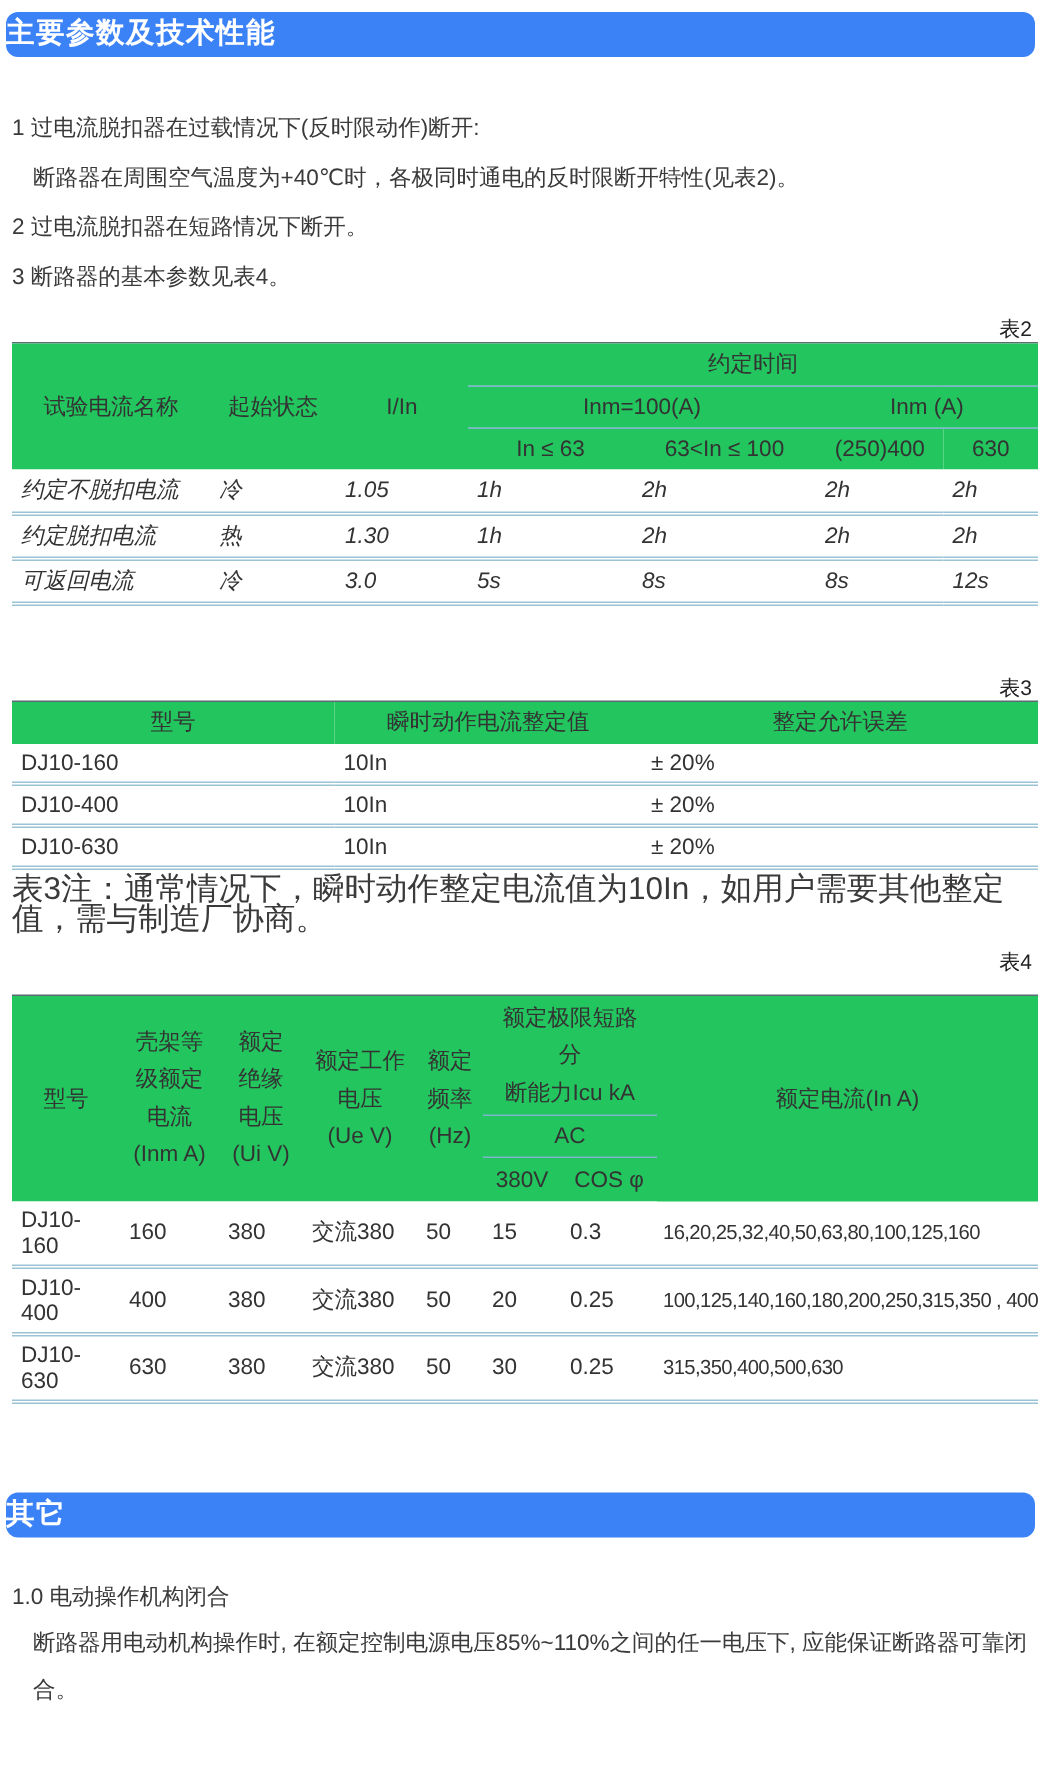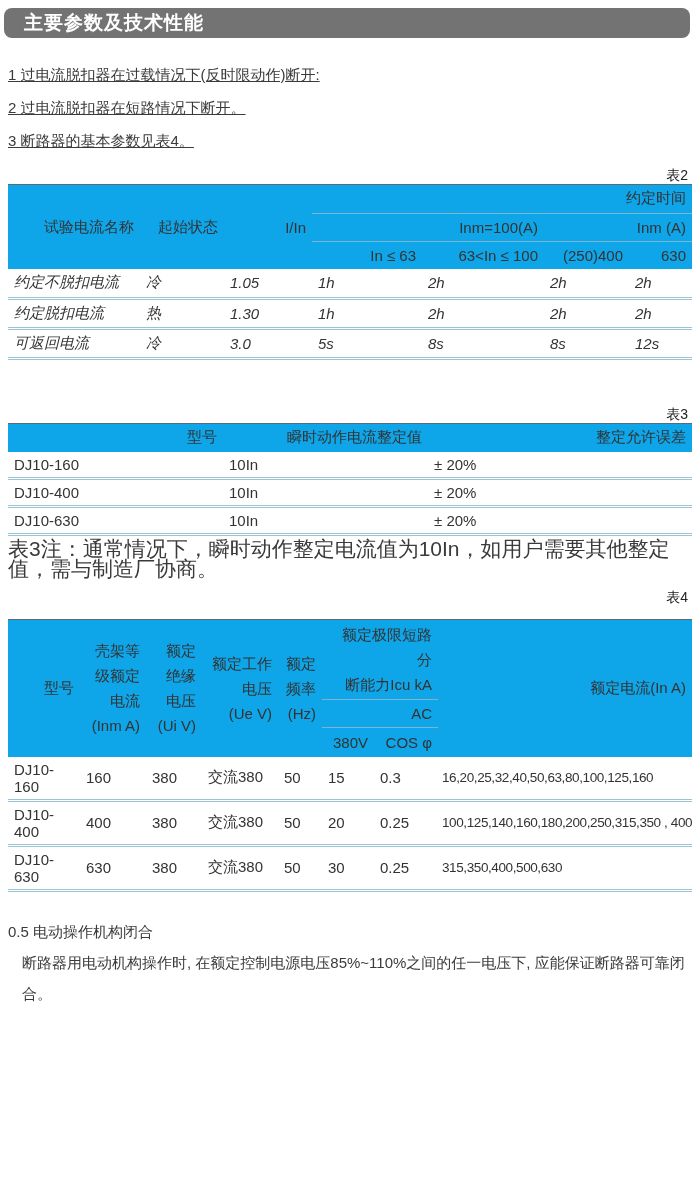--- a/index.html
+++ b/index.html
@@ -3,42 +3,42 @@
 <meta charset="utf-8">
 <style>
   html,body{margin:0;padding:0;}
   body{
     width:700px;height:1180px;overflow:hidden;background:#fff;
     font-family:"Liberation Sans","DejaVu Sans",sans-serif;
     color:#333;
   }
   .banner{
     margin:8px 10px 0 4px;height:30px;line-height:30px;
-    background:#737373;border-radius:8px;
+    background:#3b82f6;border-radius:8px;
     color:#fff;font-size:19px;font-weight:bold;
-    padding-left:20px;letter-spacing:1px;
+    letter-spacing:1px;
   }
   .banner2{margin-top:59px;}
   .textblock{font-size:15px;color:#3a3a3a;}
-  .intro{margin-top:20px;text-decoration:underline;}
+  .intro{margin-top:31px;}
   .intro .line{line-height:33px;}
   .other-block{margin-top:24px;}
   .other-block .line{line-height:31px;}
   .ind0{padding-left:8px;}
   .ind1{padding-left:22px;}
   .tbl-label{
     text-align:right;font-size:14px;color:#222;
     padding-right:12px;height:17px;line-height:17px;
   }
   .lbl2{margin-top:10px;padding-left:36px;}
   .lbl3{margin-top:46px;}
   .lbl4{margin-top:30px;margin-bottom:13px;}
   .tbl-wrap{margin:0 8px;border-top:1px solid #5c6b73;}
   table{border-collapse:collapse;width:100%;table-layout:fixed;font-size:15px;color:#333;}
-  th{background:#0ea5e9;font-weight:normal;text-align:right;padding:2px 6px;}
+  th{background:#22c55e;font-weight:normal;text-align:center;padding:2px 6px;}
   td{background:#fff;padding:4px 6px;border-bottom:3px double #9cc3d5;}
   .hline{border-bottom:1px solid #7fb4cd;}
   .topline{border-top:1px solid #7fb4cd;}
   .t2 thead tr{height:28px;}
   .t2 tbody tr{height:29px;font-style:italic;}
   .t3 thead tr{height:28px;}
   .t3 tbody tr{height:27px;}
   .t4 .h-multi{white-space:pre-line;line-height:25px;vertical-align:middle;}
   .t4 .r1{height:60px;}
   .t4 .r2{height:28px;}
@@ -49,20 +49,21 @@
 </style>
 </head>
 <body>
 
 <div>
 
   <div class="banner">主要参数及技术性能</div>
 
   <div class="textblock intro">
     <div class="line ind0">1 过电流脱扣器在过载情况下(反时限动作)断开:</div>
+    <div class="line ind1">断路器在周围空气温度为+40℃时，各极同时通电的反时限断开特性(见表2)。</div>
     <div class="line ind0">2 过电流脱扣器在短路情况下断开。</div>
     <div class="line ind0">3 断路器的基本参数见表4。</div>
   </div>
 
   <div class="tbl-label lbl2">表2</div>
   <div class="tbl-wrap">
     <table class="t2">
       <colgroup>
         <col style="width:132px">
           <col style="width:84px">
@@ -228,20 +229,21 @@
           <td>交流380</td>
           <td>50</td>
           <td>30</td>
           <td>0.25</td>
           <td class="rated">315,350,400,500,630</td>
         </tr>
       </tbody>
     </table>
   </div>
 
+  <div class="banner banner2">其它</div>
 
   <div class="textblock other-block">
-    <div class="line ind0">0.5 电动操作机构闭合</div>
+    <div class="line ind0">1.0 电动操作机构闭合</div>
     <div class="line ind1">断路器用电动机构操作时, 在额定控制电源电压85%~110%之间的任一电压下, 应能保证断路器可靠闭合。</div>
 
   </div>
 
 </div>
 
 </body></html>

